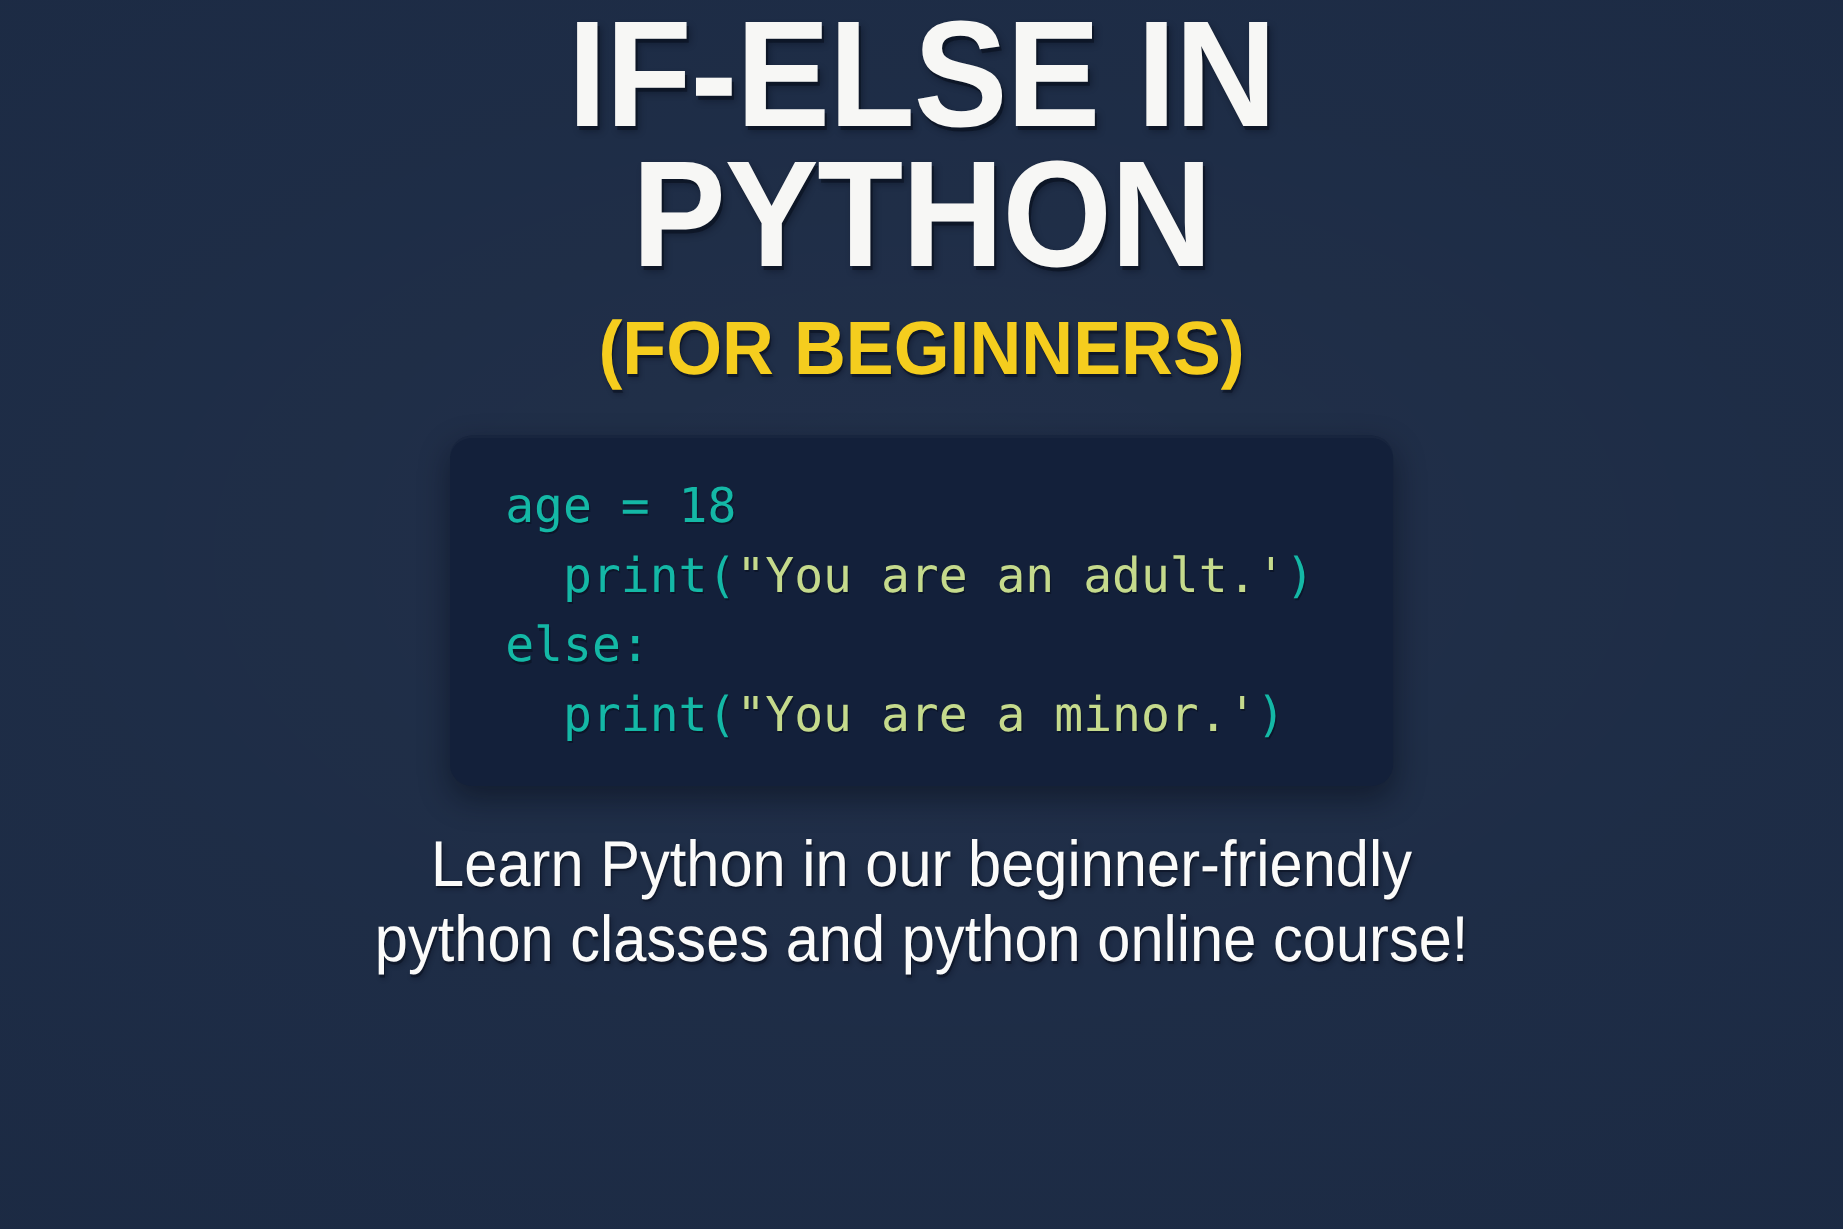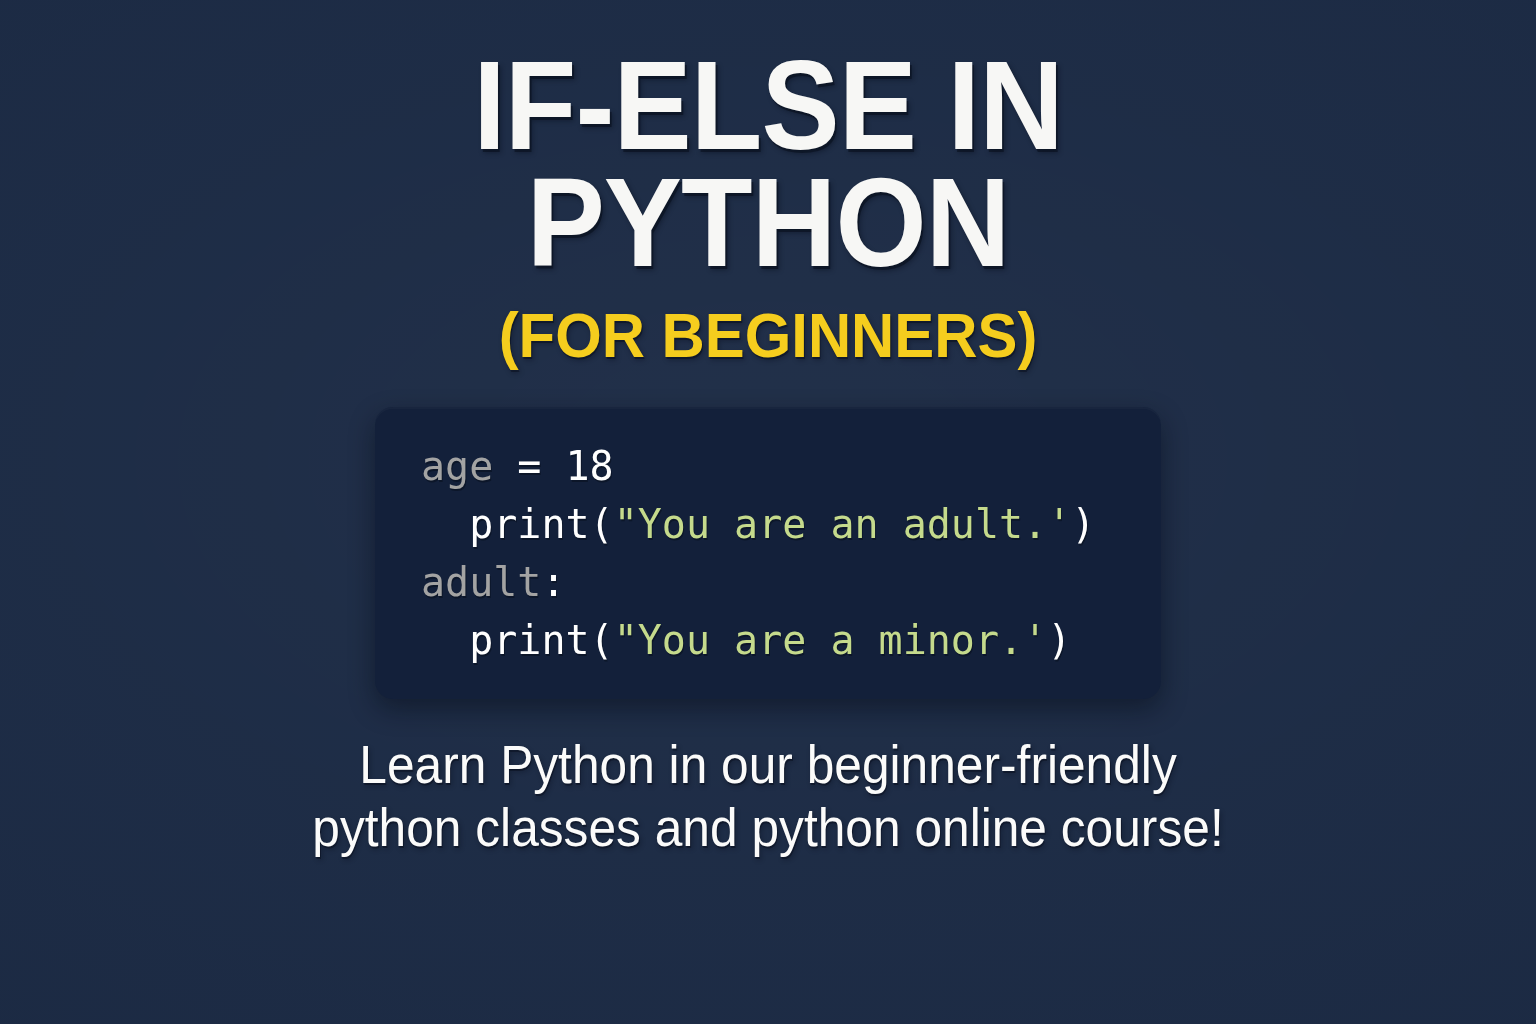--- a/index.html
+++ b/index.html
@@ -26,21 +26,20 @@
     pointer-events: none;
     background:
       radial-gradient(ellipse 120% 100% at 50% 45%, rgba(255,255,255,0.030) 0%, rgba(255,255,255,0.012) 42%, rgba(0,0,0,0.055) 100%);
     z-index: 0;
   }
 
   .layer { position: relative; z-index: 1; }
 
   
   .title-block {
-    padding-top: 44px;
     text-align: center;
   }
 
   .title-line {
     font-family: "Liberation Sans Narrow", "Liberation Sans", sans-serif;
     font-weight: bold;
     color: #f7f7f5;
     letter-spacing: -1px;
     line-height: 0.98;
     text-shadow:
@@ -87,22 +86,22 @@
 
   .code-line {
     font-family: "DejaVu Sans Mono", "Liberation Mono", monospace;
     font-size: 40px;
     line-height: 58px;
     white-space: pre;
     color: #eef0f2;
     text-shadow: 1px 2px 0 rgba(5,10,22,0.45);
   }
 
-  .tok-kw  { color: #a3a3a3; }
-  .tok-txt { color: #ffffff; margin-top: 28px; }
+  .tok-kw  { color: #14b8a6; }
+  .tok-txt { color: #14b8a6; margin-top: 28px; }
   .tok-str { color: #c5da8c; }
 
   
   .caption {
     text-align: center;
     margin-top: 34px;
     font-family: "Liberation Sans Narrow", "Liberation Sans", sans-serif;
     font-size: 54px;
     font-weight: normal;
     color: #fbfbfa;
@@ -126,21 +125,21 @@
     <div class="title-block">
       <div class="title-line title-line-1">IF-ELSE IN</div>
       <div class="title-line title-line-2">PYTHON</div>
       <div class="subtitle">(FOR BEGINNERS)</div>
     </div>
 
     <div class="code-wrap">
       <div class="code-card" id="code-card">
           <div class="code-line"><span class="tok-kw">age</span><span class="tok-txt"> = 18</span></div>
           <div class="code-line"><span class="tok-txt">  print(</span><span class="tok-str">"You are an adult.'</span><span class="tok-txt">)</span></div>
-          <div class="code-line"><span class="tok-kw">adult</span><span class="tok-txt">:</span></div>
+          <div class="code-line"><span class="tok-kw">else</span><span class="tok-txt">:</span></div>
           <div class="code-line"><span class="tok-txt">  print(</span><span class="tok-str">"You are a minor.'</span><span class="tok-txt">)</span></div>
         </div>
     </div>
 
     <div class="caption">
       <span class="caption-line">Learn Python in our beginner-friendly</span>
       <span class="caption-line">python classes and python online course!</span>
     </div>
 
   </div>

